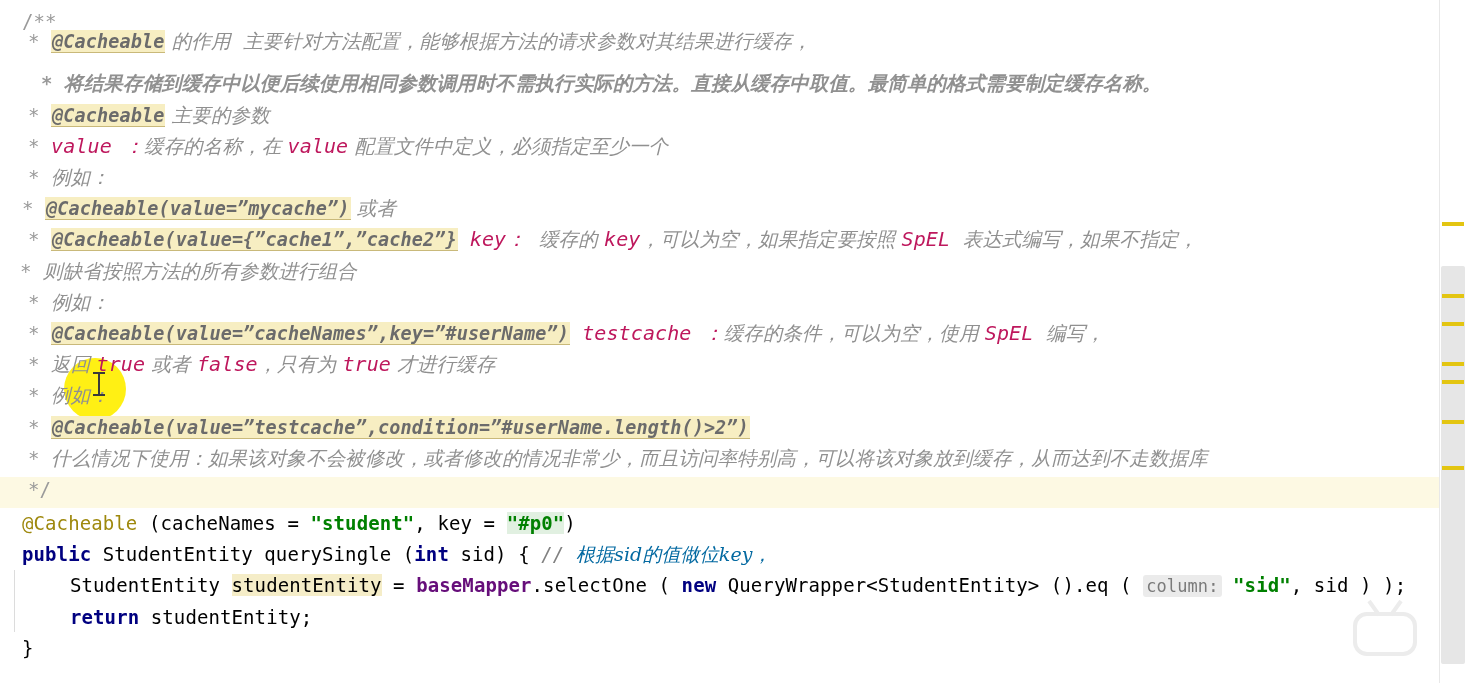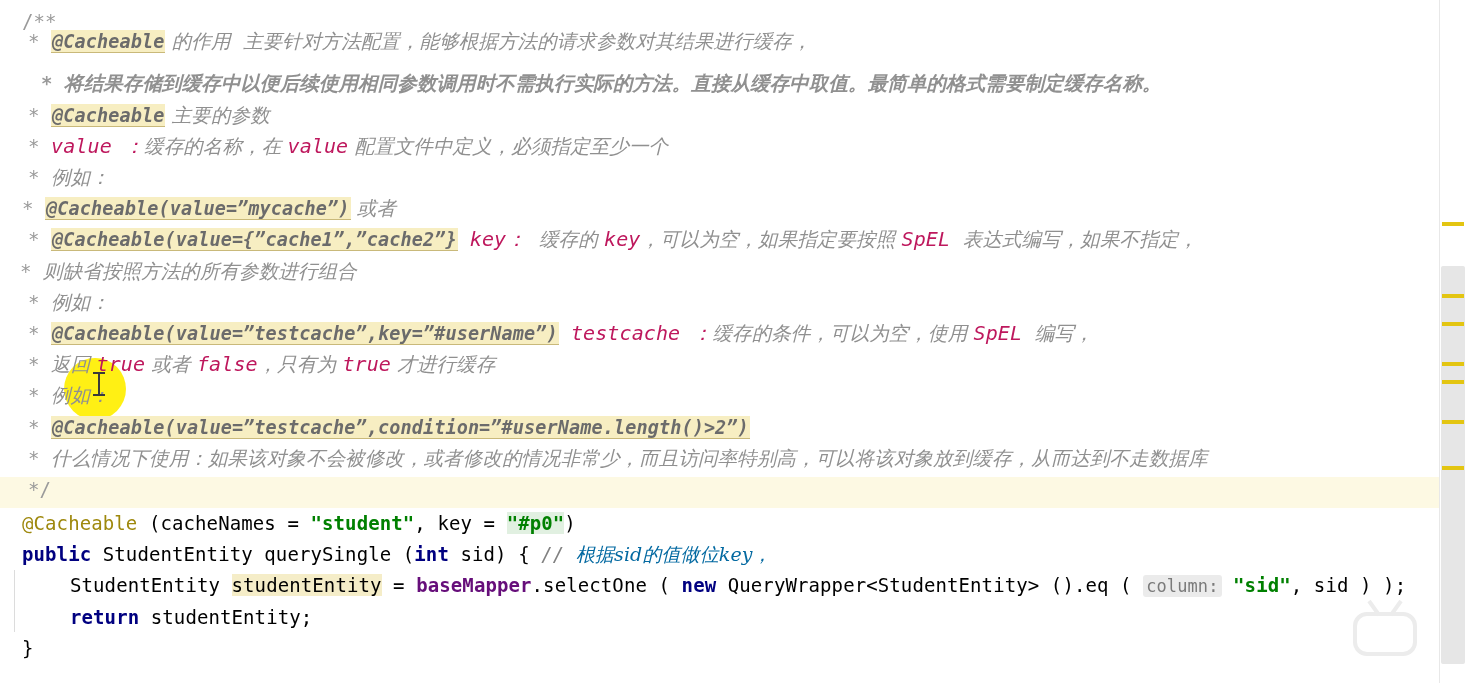--- a/index.html
+++ b/index.html
@@ -212,21 +212,21 @@
   <div class="line doc" style="position: absolute; top: 6px; left: 0px; padding-left: 22px;"><span class="ast">/**</span></div>
       <div class="line doc" style="position: absolute; top: 26px; left: 0px; padding-left: 28px;"><span class="ast">* </span><span class="hl">@Cacheable</span><span class="cjk"> 的作用  主要针对方法配置，能够根据方法的请求参数对其结果进行缓存，</span></div>
       <div class="line doc" style="position: absolute; top: 68.4px; left: 0px; padding-left: 41px; font-weight: bold;"><span class="ast">* </span><span class="cjk">将结果存储到缓存中以便后续使用相同参数调用时不需执行实际的方法。直接从缓存中取值。最简单的格式需要制定缓存名称。</span></div>
       <div class="line doc" style="position: absolute; top: 99.6px; left: 0px; padding-left: 28px;"><span class="ast">* </span><span class="hl">@Cacheable</span><span class="cjk"> 主要的参数</span></div>
       <div class="line doc" style="position: absolute; top: 130.8px; left: 0px; padding-left: 28px;"><span class="ast">* </span><span class="mono">value ：</span><span class="cjk">缓存的名称，在 </span><span class="mono">value</span><span class="cjk"> 配置文件中定义，必须指定至少一个</span></div>
       <div class="line doc" style="position: absolute; top: 162px; left: 0px; padding-left: 28px;"><span class="ast">* </span><span class="cjk">例如：</span></div>
       <div class="line doc" style="position: absolute; top: 193.2px; left: 0px; "><span class="ast">* </span><span class="hl">@Cacheable(value=”mycache”)</span><span class="cjk"> 或者</span></div>
       <div class="line doc" style="position: absolute; top: 224.4px; left: 0px; padding-left: 28px;"><span class="ast">* </span><span class="hl">@Cacheable(value={”cache1”,”cache2”}</span><span class="mono"> key：</span><span class="cjk">  缓存的 </span><span class="mono">key</span><span class="cjk">，可以为空，如果指定要按照 </span><span class="mono">SpEL</span><span class="cjk">  表达式编写，如果不指定，</span></div>
       <div class="line doc" style="position: absolute; top: 255.6px; left: 0px; padding-left: 20px;"><span class="ast">* </span><span class="cjk">则缺省按照方法的所有参数进行组合</span></div>
       <div class="line doc" style="position: absolute; top: 286.8px; left: 0px; padding-left: 28px;"><span class="ast">* </span><span class="cjk">例如：</span></div>
-      <div class="line doc" style="position: absolute; top: 318px; left: 0px; padding-left: 28px;"><span class="ast">* </span><span class="hl">@Cacheable(value=”testcache”,key=”#userName”)</span><span class="mono"> testcache ：</span><span class="cjk">缓存的条件，可以为空，使用 </span><span class="mono">SpEL</span><span class="cjk">  编写，</span></div>
+      <div class="line doc" style="position: absolute; top: 318px; left: 0px; padding-left: 28px;"><span class="ast">* </span><span class="hl">@Cacheable(value=”cacheNames”,key=”#userName”)</span><span class="mono"> testcache ：</span><span class="cjk">缓存的条件，可以为空，使用 </span><span class="mono">SpEL</span><span class="cjk">  编写，</span></div>
       <div class="line doc" style="position: absolute; top: 349.2px; left: 0px; padding-left: 28px;"><span class="ast">* </span><span class="cjk">返回 </span><span class="mono">true</span><span class="cjk"> 或者 </span><span class="mono">false</span><span class="cjk">，只有为 </span><span class="mono">true</span><span class="cjk"> 才进行缓存</span></div>
       <div class="line doc" style="position: absolute; top: 380.4px; left: 0px; padding-left: 28px;"><span class="ast">* </span><span class="cjk">例如：</span></div>
       <div class="line doc" style="position: absolute; top: 411.6px; left: 0px; padding-left: 28px;"><span class="ast">* </span><span class="hl">@Cacheable(value=”testcache”,condition=”#userName.length()&gt;2”)</span></div>
       <div class="line doc" style="position: absolute; top: 442.8px; left: 0px; padding-left: 28px;"><span class="ast">* </span><span class="cjk">什么情况下使用：如果该对象不会被修改，或者修改的情况非常少，而且访问率特别高，可以将该对象放到缓存，从而达到不走数据库</span></div>
       <div class="line doc" style="position: absolute; top: 474px; left: 0px; padding-left: 28px;"><span class="ast">*/</span></div>
     </div>
 
   <div id="codeblock" style="position:absolute; top:508px; left:0; z-index:3;">
 
   <div class="line code" style="position: absolute; top: 0px; left: 0px; padding-left: 22px;"><span class="anno">@Cacheable</span><span> (cacheNames = </span><span class="str">"student"</span><span>, key = </span><span class="str p0-hl">"#p0"</span><span>)</span></div>

